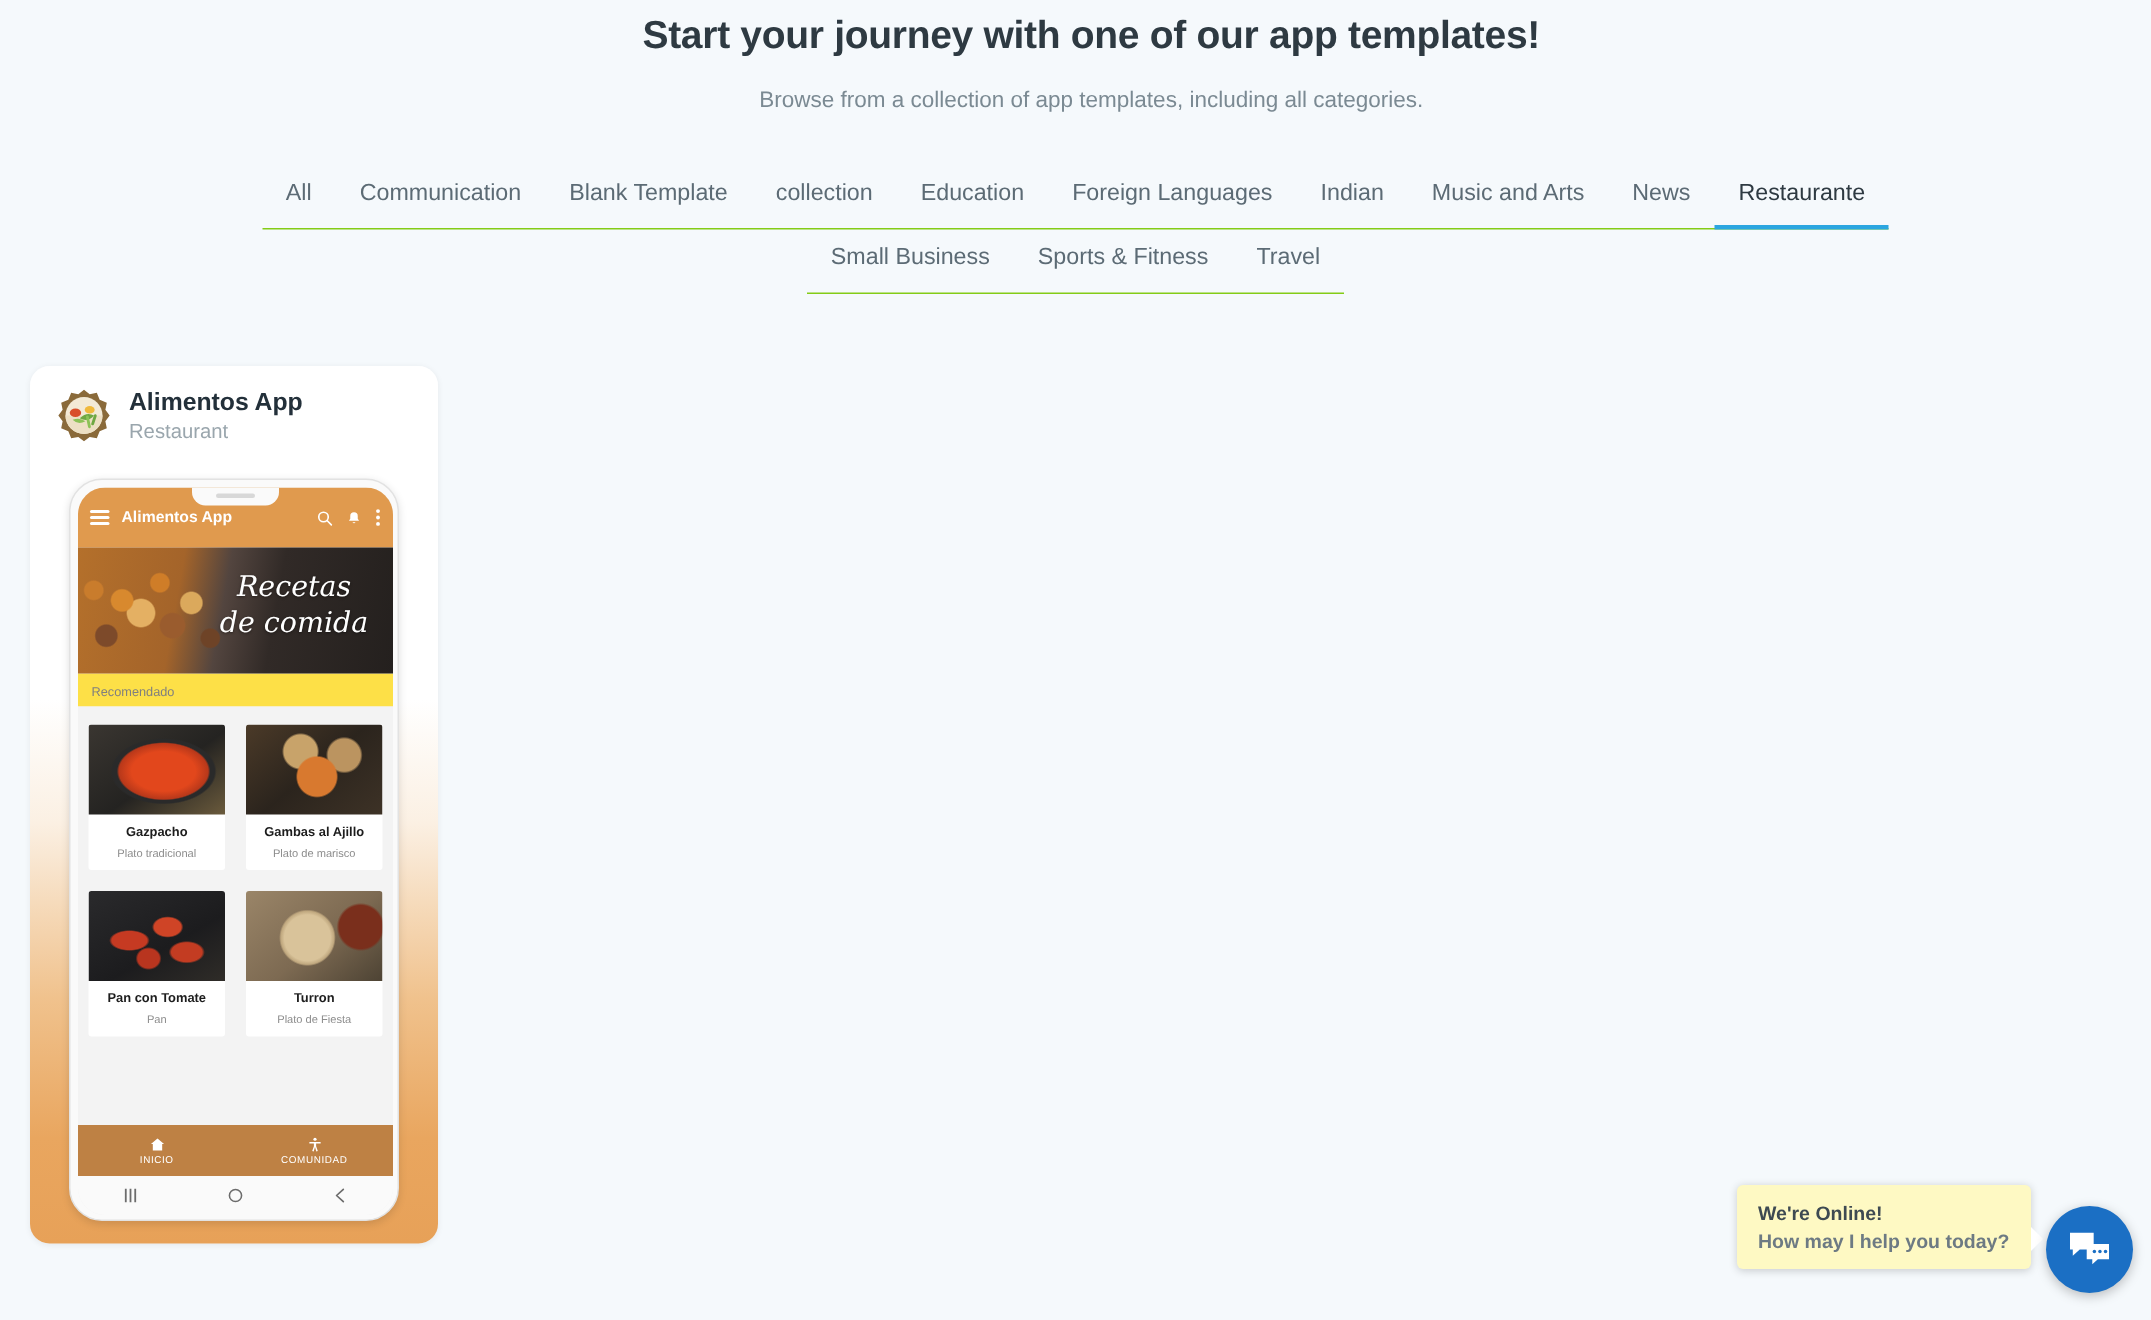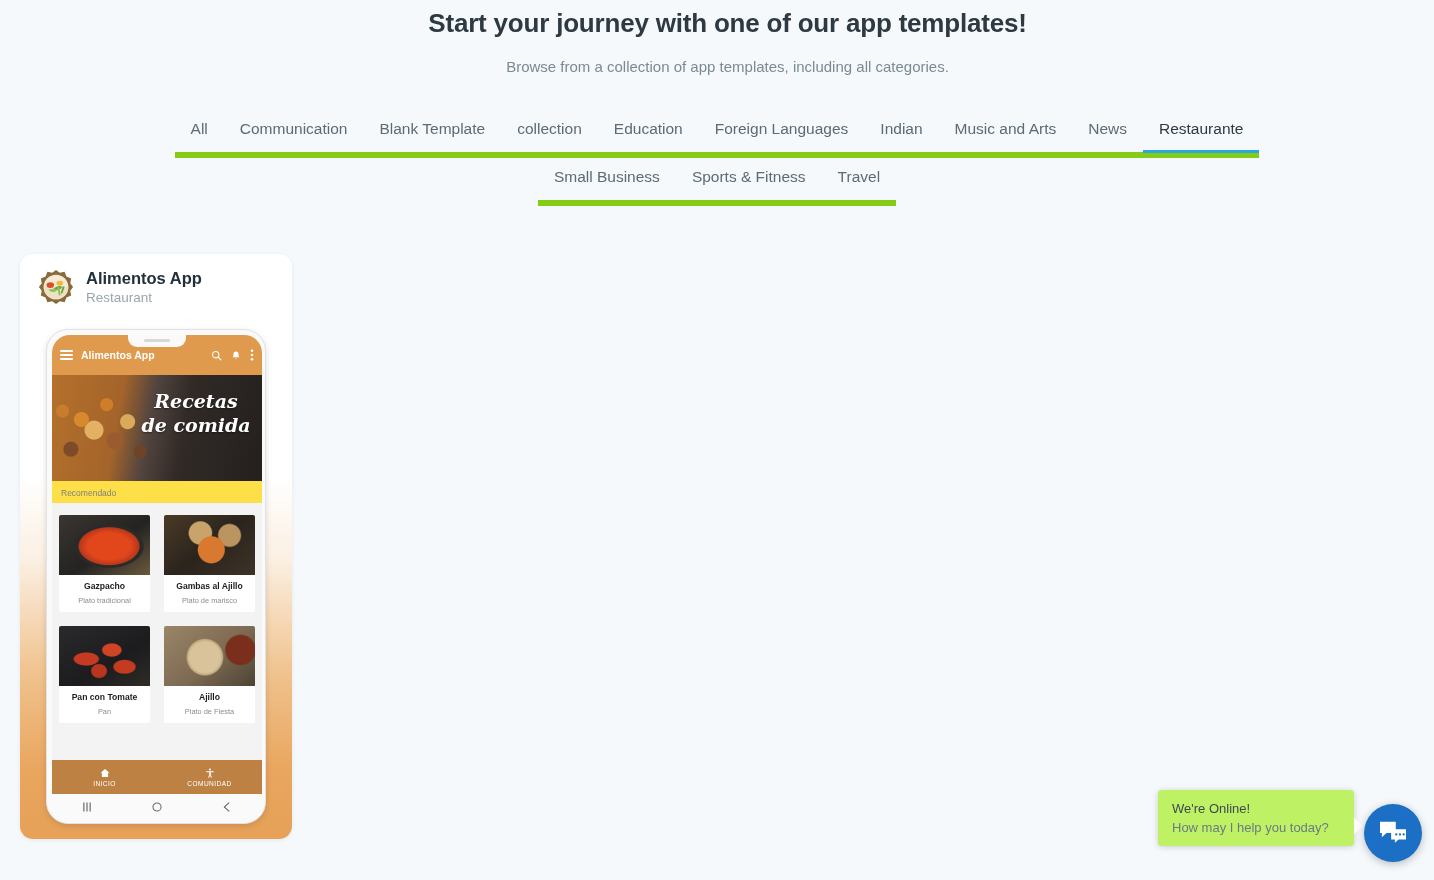--- a/index.html
+++ b/index.html
@@ -31,21 +31,21 @@
   .tabs-wrap { margin-top: 35px; }
   .tab-row {
     display: flex;
     justify-content: center;
     align-items: flex-end;
     position: relative;
   }
   .tab-row-inner {
     display: flex;
     align-items: flex-end;
-    border-bottom: 6px solid #84cc16;
+    border-bottom: 1px solid #84cc16;
   }
   .tab {
     font-size: 15.5px;
     color: #5c6b75;
     padding: 10px 16px 12px 16px;
     border-bottom: 3px solid transparent;
     margin-bottom: -1px;
     cursor: pointer;
     white-space: nowrap;
   }
@@ -133,34 +133,33 @@
     background: #d8d8d8;
     border-radius: 2px;
   }
   .appbar-title { font-size: 10.5px; font-weight: bold; margin-left: 8px; flex: 1; }
   .appbar-ico { margin-left: 9px; display: flex; align-items: center; }
   .ham { display: flex; flex-direction: column; gap: 2.5px; }
   .ham i { display: block; width: 13px; height: 1.7px; background: #fff; border-radius: 1px; }
 
   
   .hero {
-    height: 106px;
+    height: 84px;
     position: relative;
     overflow: hidden;
     background:
       radial-gradient(circle at 14% 42%, #d8892e 0 7px, transparent 8px),
       radial-gradient(circle at 26% 28%, #cf7d28 0 6px, transparent 7px),
       radial-gradient(circle at 9%  70%, #7d4a2a 0 7px, transparent 8px),
       radial-gradient(circle at 30% 62%, #9a5c2e 0 8px, transparent 9px),
       radial-gradient(circle at 20% 52%, #e4b063 0 9px, transparent 10px),
       radial-gradient(circle at 36% 44%, #dba95c 0 7px, transparent 8px),
       radial-gradient(circle at 5%  34%, #c97c2c 0 6px, transparent 7px),
       radial-gradient(circle at 42% 72%, #6e4327 0 6px, transparent 7px),
       linear-gradient(100deg, #b4702b 0%, #a4642a 32%, #53453f 46%, #312a27 62%, #24201e 100%);
-    font-weight: bold;
   }
   .hero-script {
     position: absolute;
     right: 7px; top: 14px;
     width: 118px;
     color: #fff;
     font-family: "DejaVu Serif", serif;
     font-style: italic;
     font-size: 19px;
     line-height: 1.28;
@@ -249,24 +248,25 @@
     color: #6c6c6c;
     flex: 0 0 26px;
   }
 
   
   .chat-bubble {
     position: absolute;
     right: 80px;
     bottom: 34px;
     width: 196px;
-    background: #bef264;
+    background: #fef9c3;
     border-radius: 4px;
     padding: 11px 14px;
     box-shadow: 0 1px 6px rgba(0,0,0,0.18);
+    font-weight: bold;
   }
   .chat-bubble::after {
     content: "";
     position: absolute;
     right: -8px; top: 28px;
     border: 8px solid transparent;
     border-left-color: #fff;
     border-right: 0;
   }
   .chat-l1 { font-size: 13px; color: #3e4a52; }
@@ -389,21 +389,21 @@
               <div class="dish-name">Gambas al Ajillo</div>
               <div class="dish-sub">Plato de marisco</div>
             </div>
             <div class="dish">
               <div class="dish-img img-pan"></div>
               <div class="dish-name">Pan con Tomate</div>
               <div class="dish-sub">Pan</div>
             </div>
             <div class="dish">
               <div class="dish-img img-turron"></div>
-              <div class="dish-name">Ajillo</div>
+              <div class="dish-name">Turron</div>
               <div class="dish-sub">Plato de Fiesta</div>
             </div>
           </div>
 
         <div class="bottomnav">
           <div class="bnav-item">
             <svg width="10" height="10" viewBox="0 0 16 16">
                 <path d="M8 1.5 L15 7.5 h-2 v7 H3 v-7 H1 z" fill="#fff"></path>
               </svg>
             <span class="bnav-label">INICIO</span>

